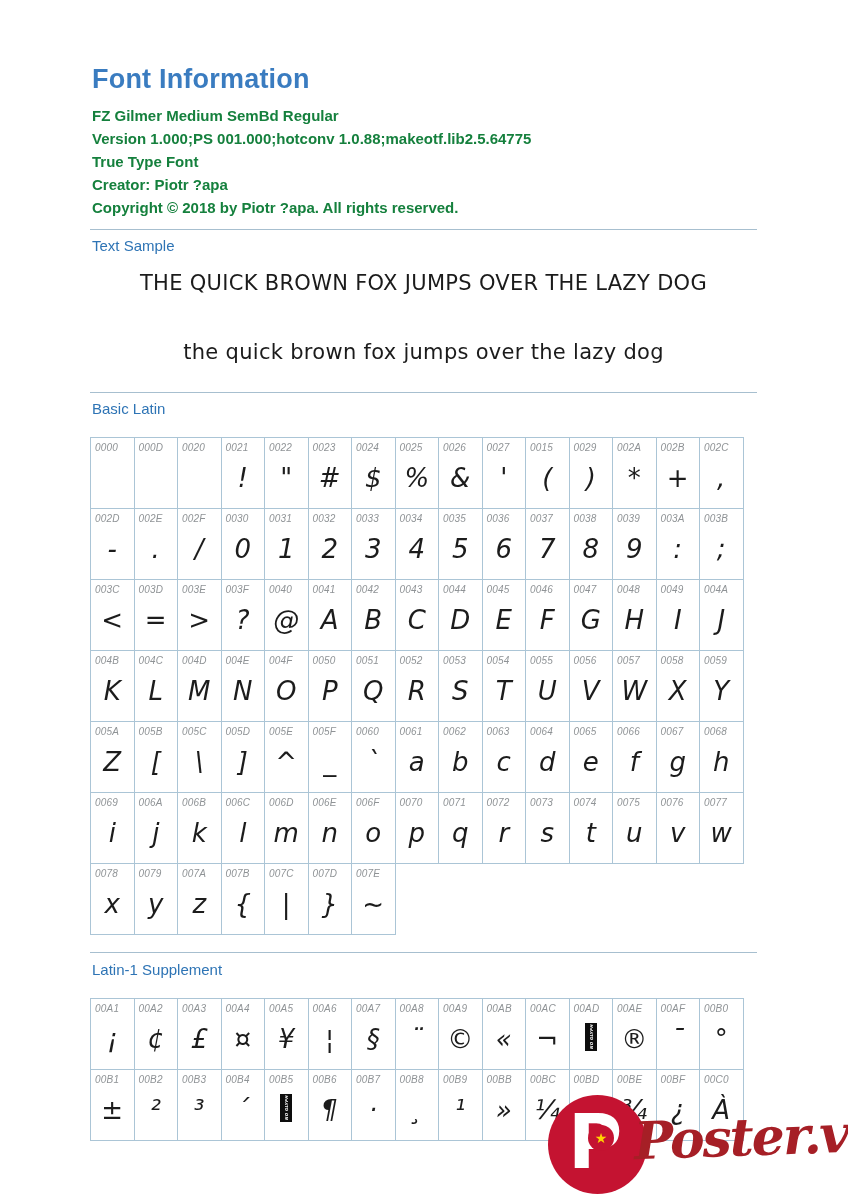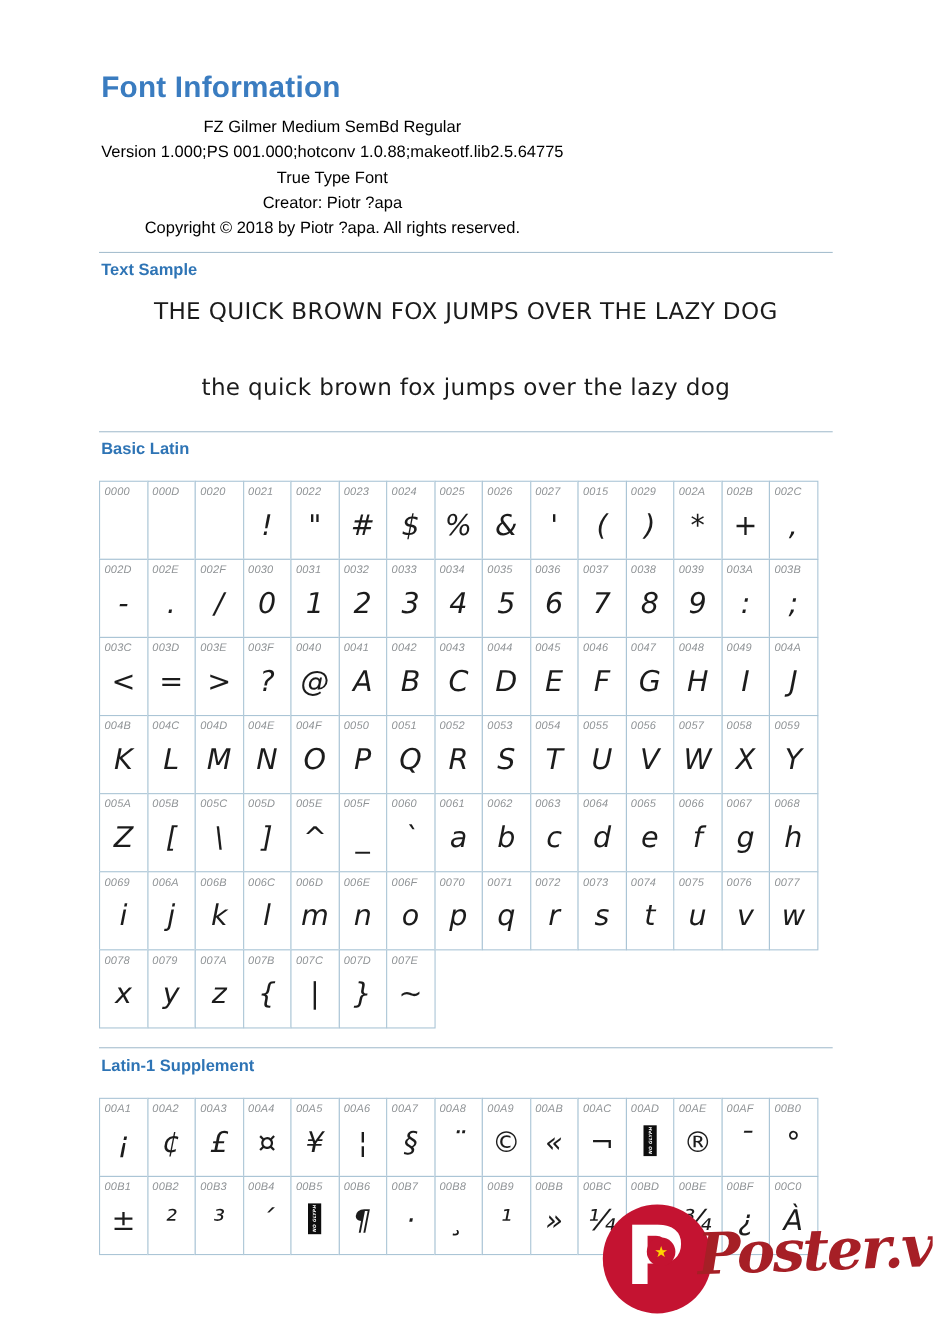--- a/index.html
+++ b/index.html
@@ -1,26 +1,26 @@
 <!DOCTYPE html>
 <html><head>
 <meta charset="utf-8">
 <style>
   html,body{margin:0;padding:0;background:#fff;}
   .page{position:relative;width:848px;height:1200px;background:#ffffff;overflow:hidden;
         font-family:"Liberation Sans",sans-serif;color:#121212;}
 
   
   .title{position:absolute;left:92px;top:64px;font-size:27px;font-weight:bold;color:#3a7cc0;letter-spacing:0.2px;}
-  .fontinfo{position:absolute;left:92px;top:104px;font-size:15px;font-weight:normal;color:#000000;line-height:23px;text-align:center;}
+  .fontinfo{position:absolute;left:92px;top:104px;font-size:15px;font-weight:bold;color:#15803d;line-height:23px;}
   .fontinfo div{white-space:nowrap;}
 
   
   .rule{position:absolute;left:90px;width:667px;border-top:1px solid #a7bfcf;height:0;}
-  .sechead{position:absolute;left:92px;font-size:15px;font-weight:bold;color:#2e74b5;}
+  .sechead{position:absolute;left:92px;font-size:15px;font-weight:normal;color:#2e74b5;}
 
   
   .sample-upper{position:absolute;left:90px;top:271px;width:667px;text-align:center;
     font-family:"DejaVu Sans",sans-serif;font-size:21px;font-weight:500;color:#1b1b1b;letter-spacing:0.3px;}
   .sample-lower{position:absolute;left:90px;top:340px;width:667px;text-align:center;
     font-family:"DejaVu Sans",sans-serif;font-size:21px;color:#1b1b1b;letter-spacing:0.3px;}
 
   
   .gtable{position:absolute;left:90px;}
   .grow{display:flex;margin-top:-1px;font-style:italic;}

